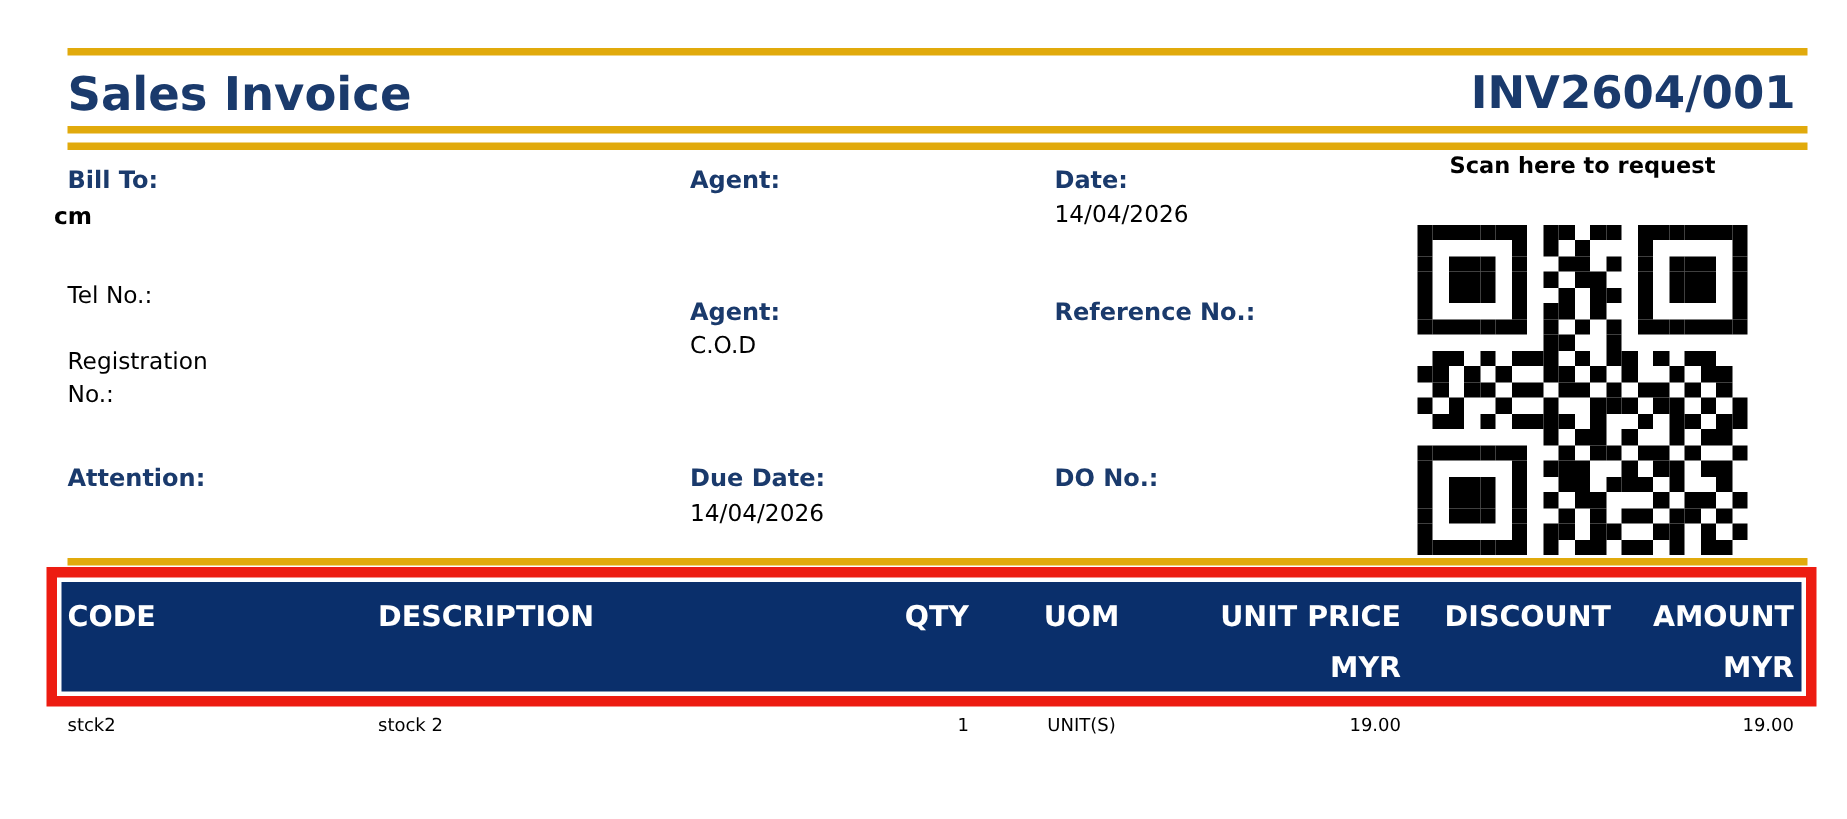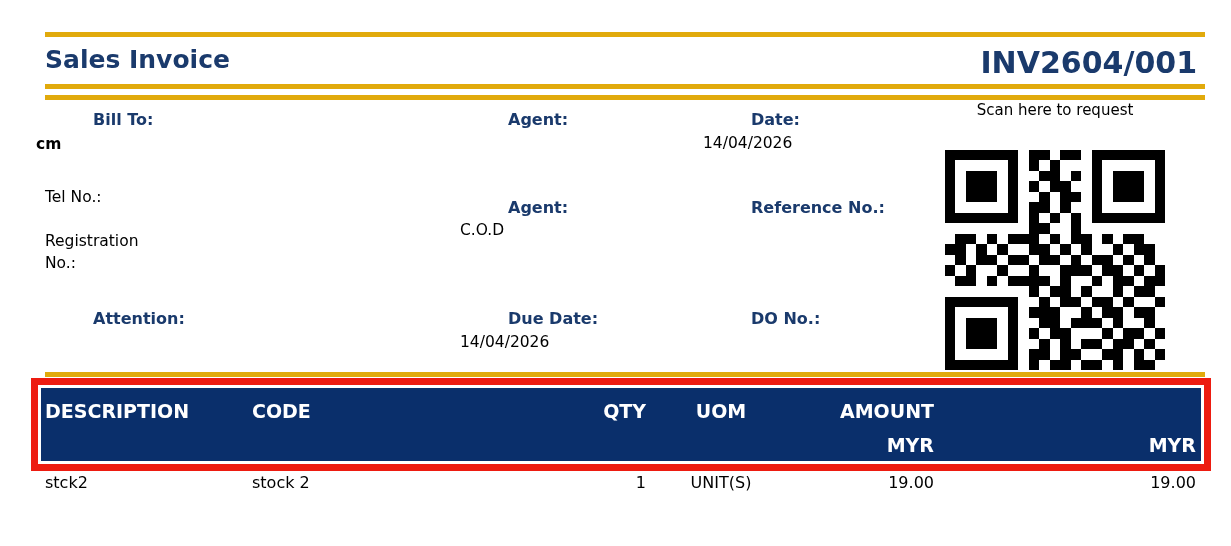--- a/index.html
+++ b/index.html
@@ -14,48 +14,48 @@
   html,body{background:#fff;}
   body{font-family:"DejaVu Sans","Liberation Sans",sans-serif;}
   .page{position:relative;width:1231px;height:546px;background:var(--paper);overflow:hidden;}
 
   .gold-rule{position:absolute;left:45px;width:1160px;height:5px;background:var(--gold);}
   .rule-top{top:32px;}
   .rule-mid1{top:84px;}
   .rule-mid2{top:95px;}
   .rule-table{top:372px;}
 
-  .doc-title{position:absolute;left:45px;top:45px;font-size:25px;font-weight:bold;color:var(--navy-text);}
+  .doc-title{position:absolute;left:45px;top:45px;font-size:31px;font-weight:bold;color:var(--navy-text);}
   .invoice-no{position:absolute;right:34px;top:45px;font-size:30px;font-weight:bold;color:var(--navy-text);}
 
-  .lbl{position:absolute;font-size:16px;font-weight:bold;color:var(--navy-text);margin-left:48px;}
+  .lbl{position:absolute;font-size:16px;font-weight:bold;color:var(--navy-text);}
   .val{position:absolute;font-size:15.5px;color:var(--ink);}
   .val.b{font-weight:bold;}
   .wrapblock{position:absolute;font-size:15.5px;color:var(--ink);width:62px;line-height:22px;white-space:normal;}
 
   .qr-caption{position:absolute;left:925px;top:101px;width:260px;text-align:center;
-    font-size:15px;font-weight:normal;color:var(--ink);line-height:18px;}
+    font-size:15px;font-weight:bold;color:var(--ink);line-height:18px;}
   .qr{position:absolute;left:945px;top:150px;width:220px;height:220px;background:#fff;
     display:grid;grid-template-columns:repeat(21,1fr);grid-template-rows:repeat(21,1fr);}
   .qr .m{background:#000;}
 
   .annotation-box{position:absolute;left:31px;top:378px;width:1180px;height:93px;
     border:7px solid var(--red);padding:3px;background:transparent;}
   .header-band{width:100%;height:100%;background:var(--band-navy);
     padding:13px 5px 0 4px;color:#fff;}
   .hgrid{display:grid;grid-template-columns:207px 260px 134px 150px 138px 140px 122px;
     font-size:19px;font-weight:bold;line-height:20px;}
   .hgrid .c-left{text-align:left;}
   .hgrid .c-right{text-align:right;}
   .hgrid .c-center{text-align:center;}
   .hgrid.row2{margin-top:14px;}
 
   .item-row{position:absolute;left:41px;top:473px;width:1160px;padding:0 5px 0 4px;}
   .igrid{display:grid;grid-template-columns:207px 260px 134px 150px 138px 140px 122px;
-    font-size:16px;color:var(--ink);line-height:20px;}
+    font-size:12px;color:var(--ink);line-height:20px;}
   .igrid .c-left{text-align:left;}
   .igrid .c-right{text-align:right;}
   .igrid .c-center{text-align:center;}
 </style>
 </head>
 <body>
 
 <div class="page">
 
   <div class="gold-rule rule-top"></div>
@@ -528,24 +528,26 @@
       <div class="m"></div>
       <div class="m"></div>
       <div></div>
     </div>
 
   <div class="gold-rule rule-table"></div>
 
   <div class="annotation-box">
     <div class="header-band">
       <div class="hgrid row1">
+        <div class="c-left">CODE</div>
         <div class="c-left">DESCRIPTION</div>
-        <div class="c-left">CODE</div>
         <div class="c-right">QTY</div>
         <div class="c-center">UOM</div>
+        <div class="c-right">UNIT PRICE</div>
+        <div class="c-right">DISCOUNT</div>
         <div class="c-right">AMOUNT</div>
       </div>
       <div class="hgrid row2">
         <div></div>
           <div></div>
           <div></div>
           <div></div>
         <div class="c-right">MYR</div>
         <div></div>
         <div class="c-right">MYR</div>

